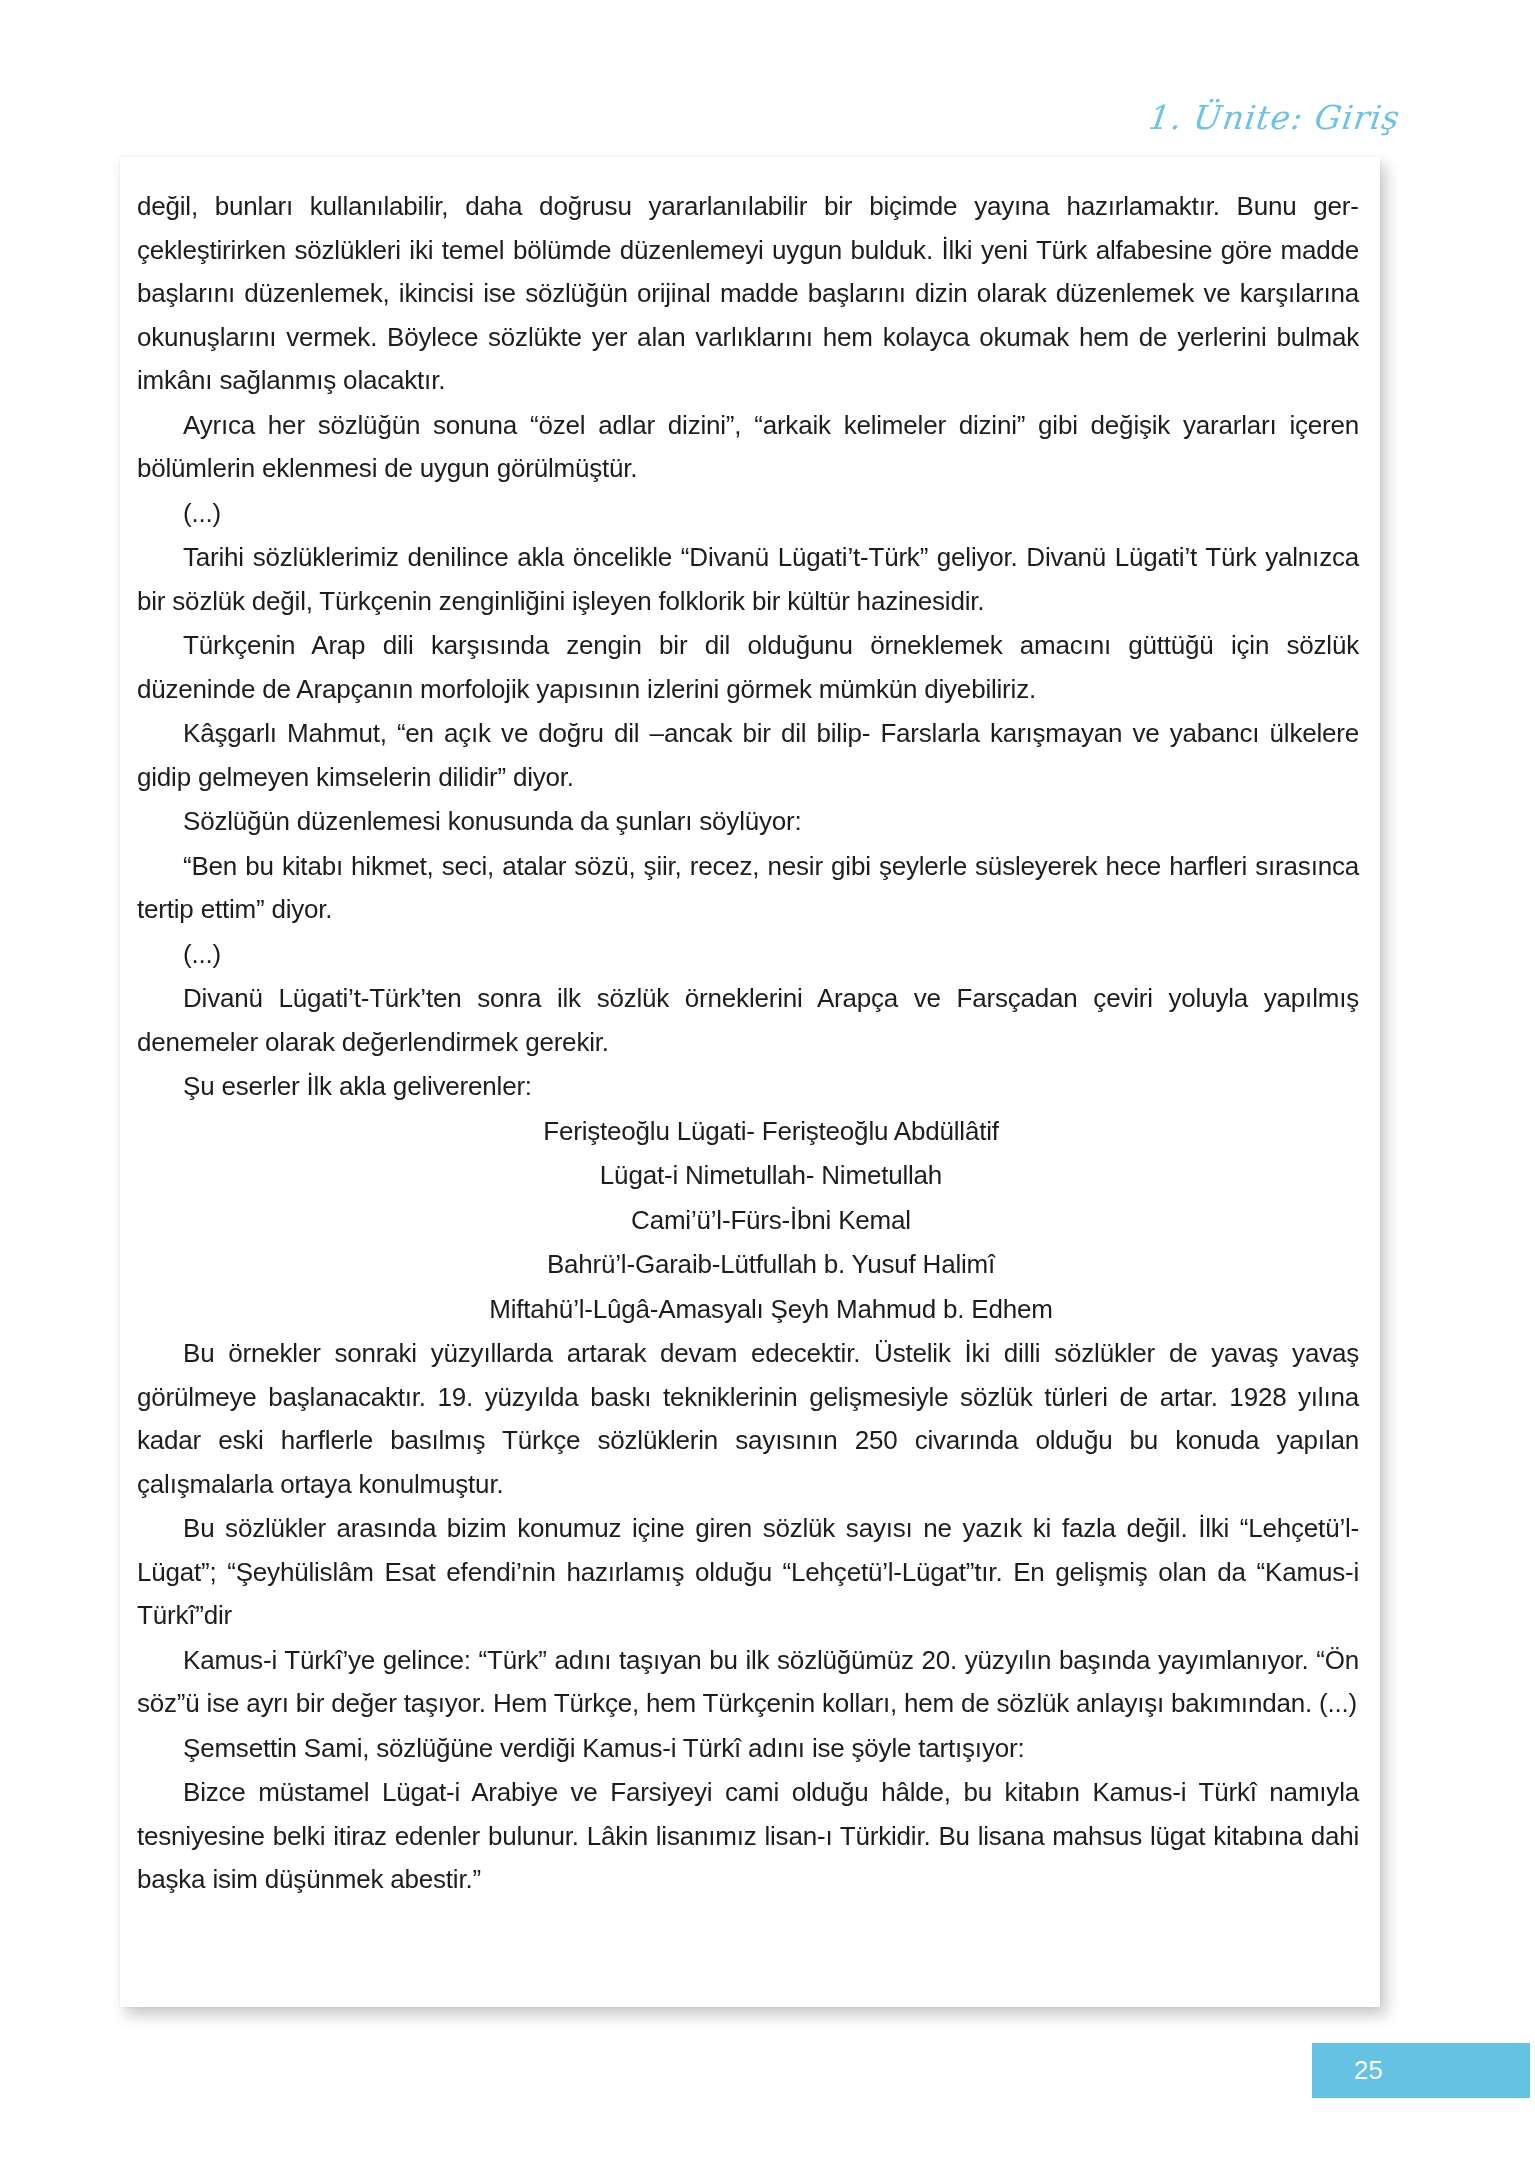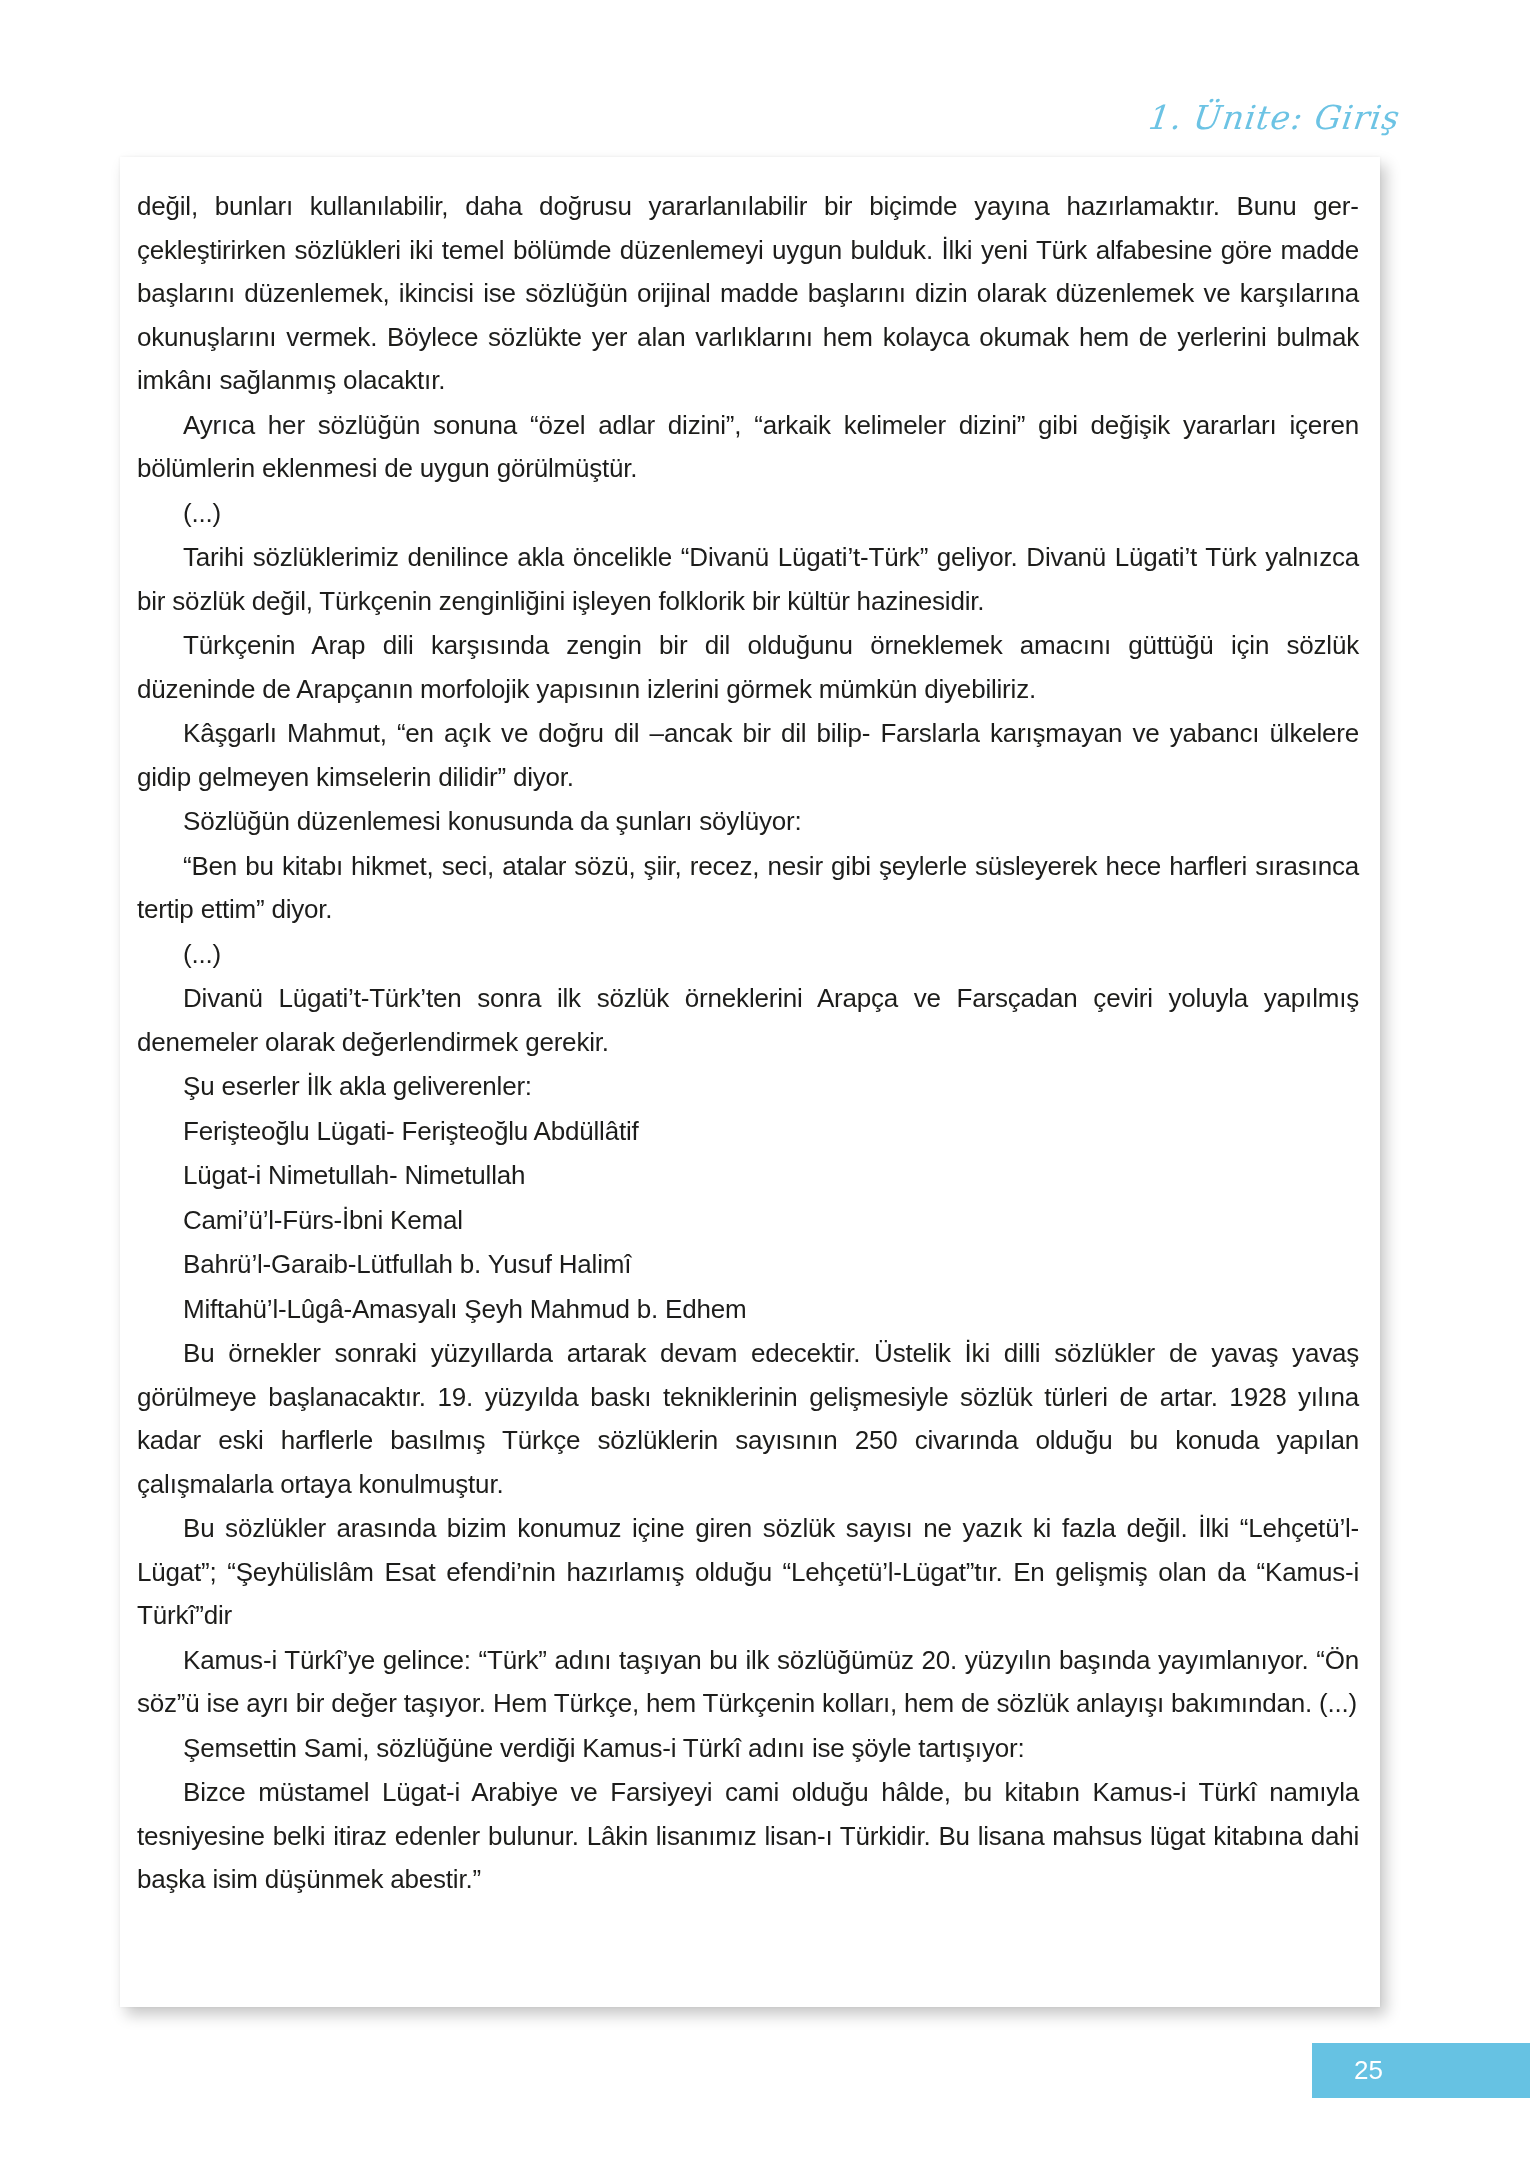--- a/index.html
+++ b/index.html
@@ -46,21 +46,21 @@
     }
     .body-text p {
       margin: 0 0 1px 0;
       text-indent: 46px;
       hyphens: manual;
     }
     .body-text p.noindent {
       text-indent: 0;
     }
     .body-text p.list-item {
-      text-align: left;
+      text-align: center;
     }
     .page-number-box {
       position: absolute;
       left: 1312px;
       top: 2043px;
       width: 218px;
       height: 55px;
       background: #66c2e3;
     }
     .page-number {

